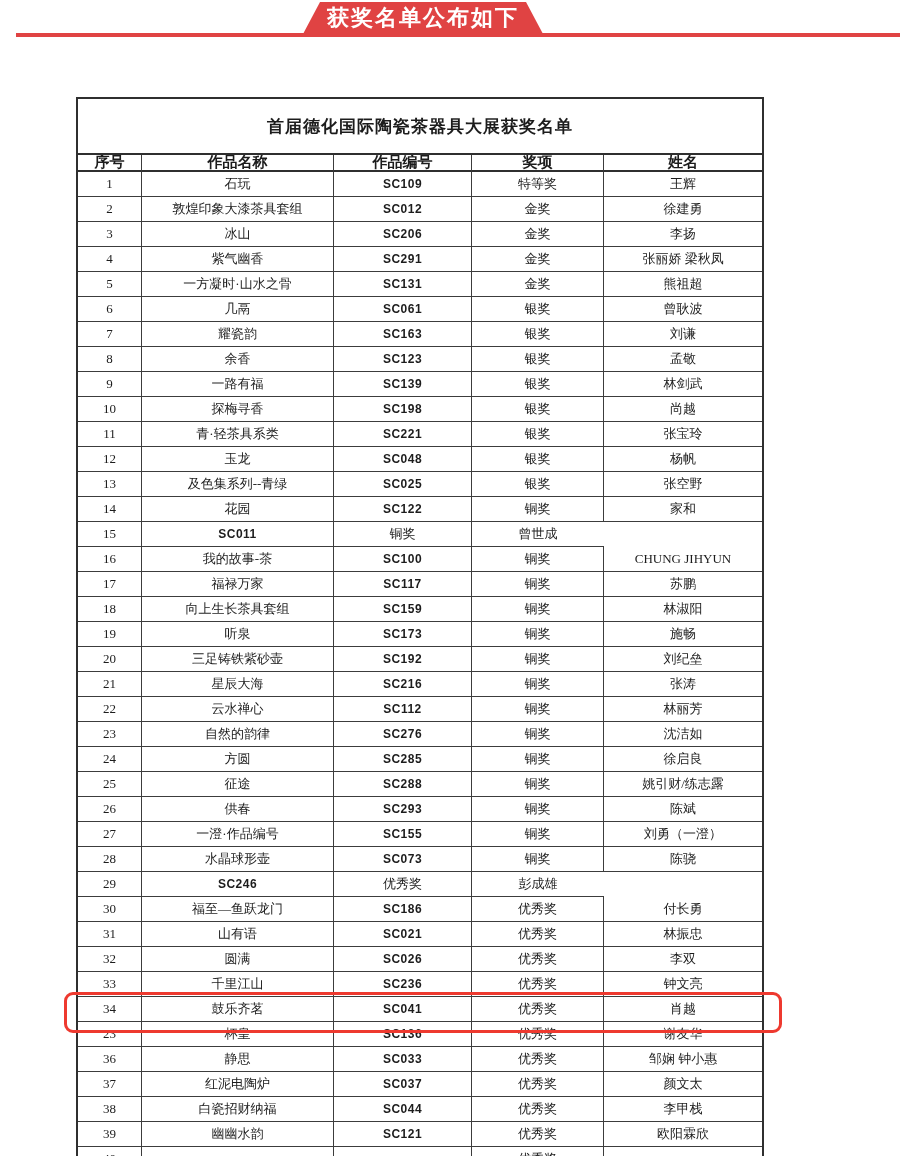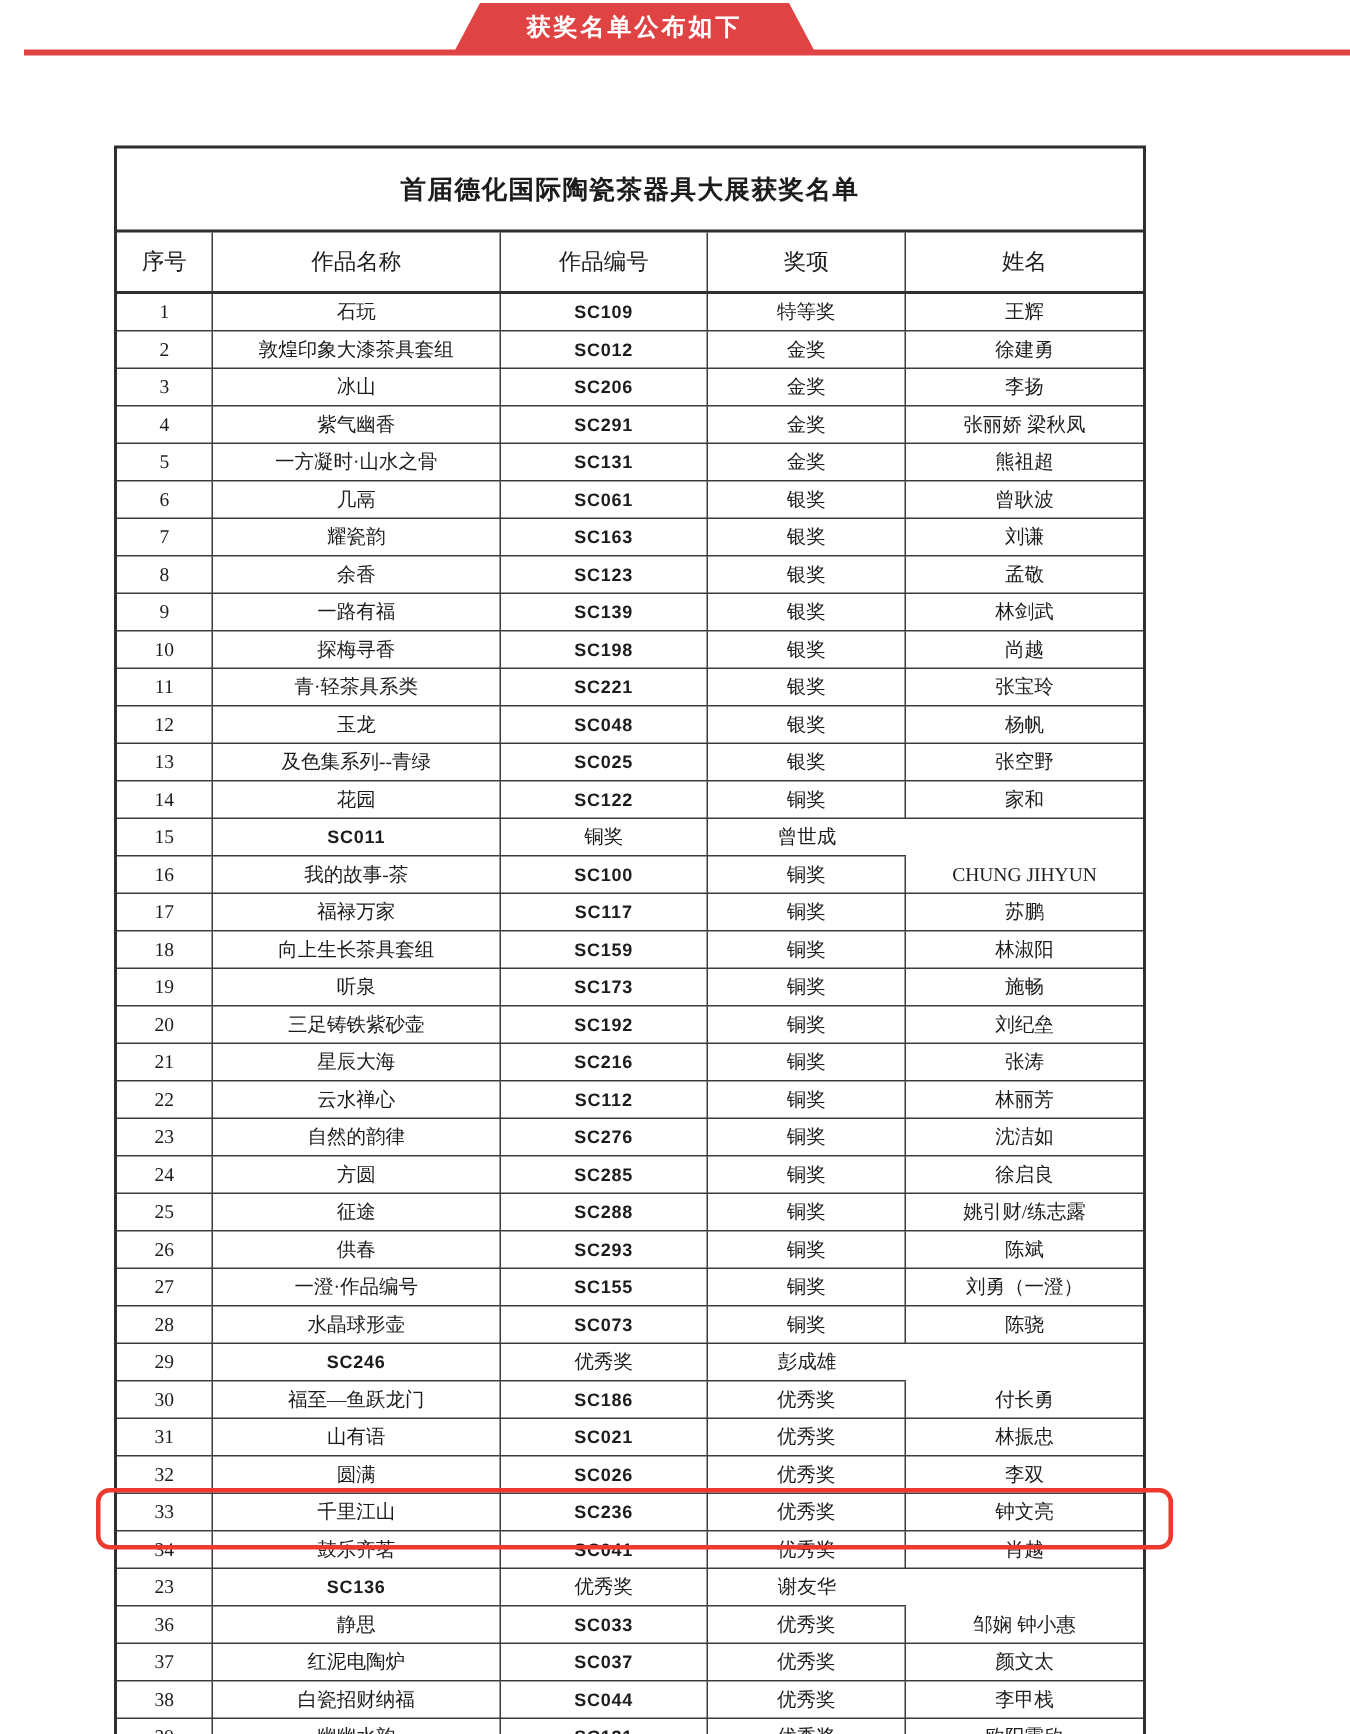--- a/index.html
+++ b/index.html
@@ -11,41 +11,41 @@
   }
   
   .banner{
     position:absolute;top:2px;left:303px;width:240px;height:32px;
     background:#e04343;
     clip-path:polygon(17px 0%, calc(100% - 17px) 0%, 100% 100%, 0% 100%);
     display:flex;align-items:center;justify-content:center;
   }
   .banner-text{
     color:#ffffff;font-family:"Liberation Sans","DejaVu Sans",sans-serif;
-    font-weight:bold;font-size:16px;letter-spacing:2px;white-space:nowrap;
+    font-weight:bold;font-size:22px;letter-spacing:2px;white-space:nowrap;
   }
   .banner-underline{
     position:absolute;top:33px;left:16px;right:0;height:4px;background:#e04343;
   }
   
   .awards-table{
     position:absolute;top:97px;left:76px;width:684px;
     border:2px solid #2f2f2f;background:#fff;
   }
   .t-title{
     height:56px;box-sizing:border-box;border-bottom:2px solid #2f2f2f;
     display:flex;align-items:center;justify-content:center;
     font-weight:bold;font-size:17px;letter-spacing:1px;
   }
   .t-row{
     display:grid;grid-template-columns:64px 192px 138px 132px 158px;
   }
   .t-row.header .cell{
-    height:41px;border-bottom:2px solid #2f2f2f;
-    font-weight:normal;font-size:15px;
+    height:17px;border-bottom:2px solid #2f2f2f;
+    font-weight:bold;font-size:15px;
   }
   .cell{
     box-sizing:border-box;height:25px;
     border-right:1px solid #3c3c3c;border-bottom:1px solid #3c3c3c;
     display:flex;align-items:center;justify-content:center;
     font-size:13px;white-space:nowrap;overflow:hidden;
   }
   .cell:last-child{border-right:none;}
   .cell.code{
     font-family:"Liberation Sans","DejaVu Sans",sans-serif;
@@ -308,20 +308,21 @@
       </div>
       <div class="t-row highlighted-row">
         <div class="cell">34</div>
         <div class="cell">鼓乐齐茗</div>
         <div class="cell code">SC041</div>
         <div class="cell">优秀奖</div>
         <div class="cell">肖越</div>
       </div>
       <div class="t-row">
         <div class="cell">23</div>
+        <div class="cell">杯皇</div>
         <div class="cell code">SC136</div>
         <div class="cell">优秀奖</div>
         <div class="cell">谢友华</div>
       </div>
       <div class="t-row">
         <div class="cell">36</div>
         <div class="cell">静思</div>
         <div class="cell code">SC033</div>
         <div class="cell">优秀奖</div>
         <div class="cell">邹娴  钟小惠</div>

